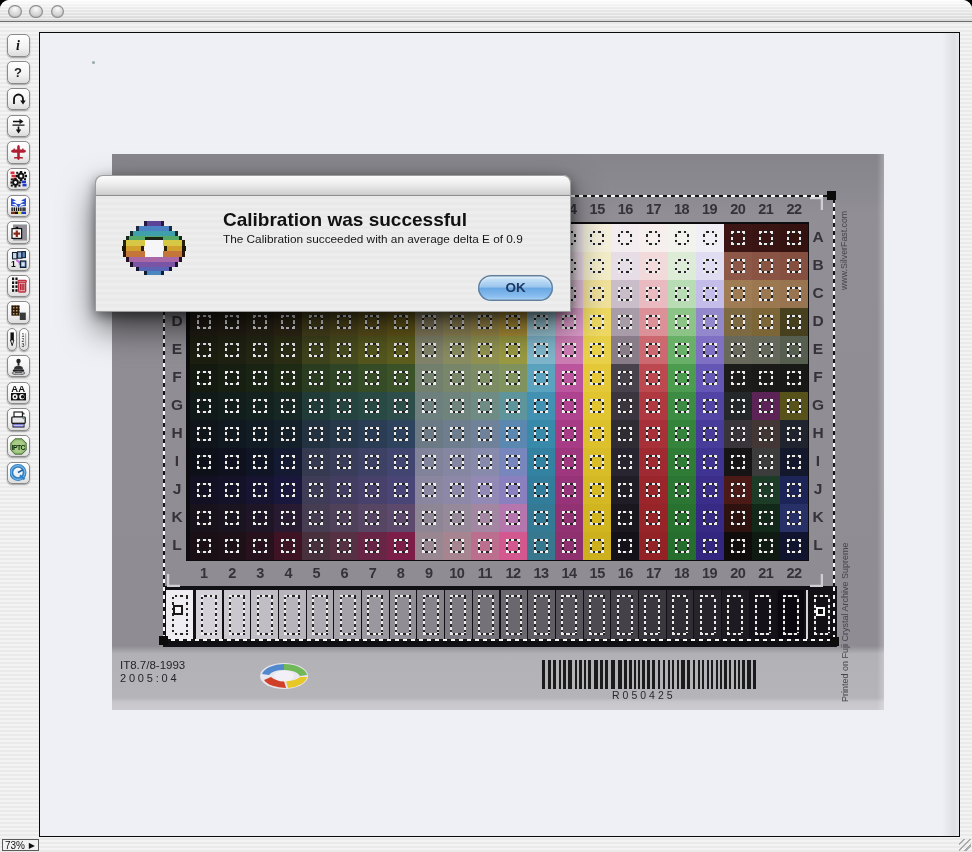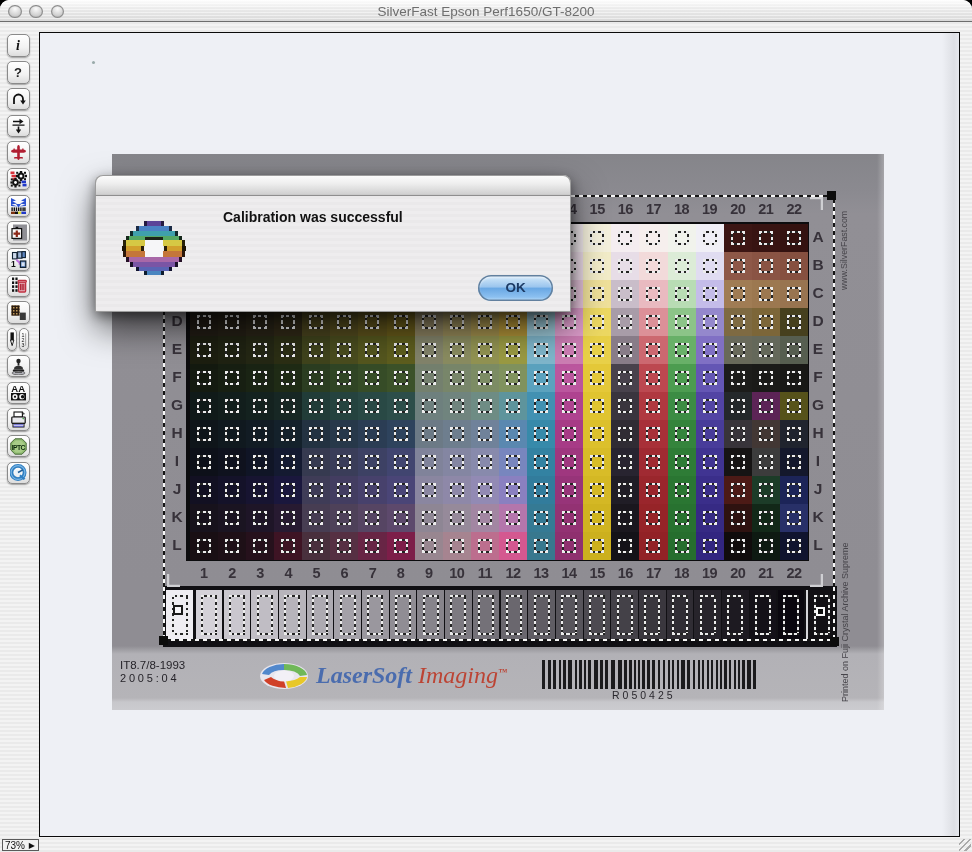--- a/index.html
+++ b/index.html
@@ -52,21 +52,20 @@
 #zoombox{position:absolute;left:2px;top:839px;width:37px;height:12px;background:#f2f2f2;border:1px solid #5a5a5a;
  font-size:10px;line-height:11px;color:#111;padding-left:2px}
 #grip{position:absolute;right:1px;bottom:1px;width:12px;height:12px;
  background:repeating-linear-gradient(135deg,rgba(0,0,0,0) 0 3px,#aaa 3px 4.5px)}
 </style></head><body>
 <div id="win">
  <div id="tbar"></div>
  <div class="tl" style="left:8px"></div>
     <div class="tl" style="left:29px"></div>
     <div class="tl" style="left:50.5px"></div>
- <div id="ttext">SilverFast Epson Perf1650/GT-8200</div>
  <div id="canvas">
   <div id="rstrip"></div>
   <i style="position:absolute;left:52px;top:28px;width:3px;height:3px;background:#9aa;border-radius:50%"></i>
   <div id="card">
 <div id="gridbg"></div>
         <i class="p" style="left:77.8px;top:70.0px;background:#221210">
           <b class="aw"></b>
         </i>
         <i class="p" style="left:105.9px;top:70.0px;background:#271512">
           <b class="aw"></b>
@@ -1023,21 +1022,20 @@
         <div style="position:absolute;left:8px;top:505px;font-size:11.5px;color:#26242a">IT8.7/8-1993</div>
         <div style="position:absolute;left:8px;top:518px;font-size:11px;color:#26242a;letter-spacing:2.8px">2005:04</div>
         <svg width="52" height="30" viewBox="0 0 52 30" style="position:absolute;left:146px;top:507px">
           <ellipse cx="26" cy="15" rx="24" ry="13" fill="#e8e6ee"></ellipse>
           <path d="M4 13 A23 12 0 0 1 26 3 l0 6 A16 8 0 0 0 11 14z" fill="#5288cc"></path>
           <path d="M26 3 A23 12 0 0 1 49 14 l-7 1 A16 8 0 0 0 26 9z" fill="#70b858"></path>
           <path d="M49 16 A23 12 0 0 1 30 27 l-2-7 A16 8 0 0 0 42 16z" fill="#e8c828"></path>
           <path d="M28 27 A23 12 0 0 1 6 19 l7-3 A16 8 0 0 0 26 20z" fill="#d04028"></path>
           <ellipse cx="26" cy="15" rx="10" ry="5.5" fill="#f2f0f6"></ellipse>
         </svg>
-        <div style="position:absolute;left:204px;top:508px;font:italic bold 24px 'Liberation Serif',serif;color:#4a6cae">LaserSoft<span style="font-weight:normal;color:#bc4434">&nbsp;Imaging</span><span style="font-size:9px;color:#bc4434;vertical-align:8px">™</span></div>
         <i style="position:absolute;left:430.0px;top:506px;width:3px;height:29px;background:#1b1b1d"></i>
         <i style="position:absolute;left:436.0px;top:506px;width:3px;height:29px;background:#1b1b1d"></i>
         <i style="position:absolute;left:441.0px;top:506px;width:3px;height:29px;background:#1b1b1d"></i>
         <i style="position:absolute;left:447.0px;top:506px;width:2px;height:29px;background:#1b1b1d"></i>
         <i style="position:absolute;left:451.0px;top:506px;width:3px;height:29px;background:#1b1b1d"></i>
         <i style="position:absolute;left:456.0px;top:506px;width:4px;height:29px;background:#1b1b1d"></i>
         <i style="position:absolute;left:463.0px;top:506px;width:2px;height:29px;background:#1b1b1d"></i>
         <i style="position:absolute;left:467.0px;top:506px;width:3px;height:29px;background:#1b1b1d"></i>
         <i style="position:absolute;left:472.0px;top:506px;width:2px;height:29px;background:#1b1b1d"></i>
         <i style="position:absolute;left:476.0px;top:506px;width:3px;height:29px;background:#1b1b1d"></i>
@@ -1323,14 +1321,15 @@
       <i style="position:absolute;left:11px;top:41px;width:42px;height:5px;background:#7a55a5"></i>
       <i style="position:absolute;left:8px;top:41px;width:3px;height:5px;background:#1a1028"></i>
       <i style="position:absolute;left:53px;top:41px;width:3px;height:5px;background:#1a1028"></i>
       <i style="position:absolute;left:17px;top:46px;width:30px;height:4px;background:#5a64b4"></i>
       <i style="position:absolute;left:14px;top:46px;width:3px;height:4px;background:#121430"></i>
       <i style="position:absolute;left:47px;top:46px;width:3px;height:4px;background:#121430"></i>
       <i style="position:absolute;left:25px;top:50px;width:14px;height:4px;background:#4a86c0"></i>
       <i style="position:absolute;left:22px;top:50px;width:3px;height:4px;background:#0e1c2e"></i>
       <i style="position:absolute;left:39px;top:50px;width:3px;height:4px;background:#0e1c2e"></i>
     </div>
- <div style="position:absolute;left:127px;top:34px;font-size:14px;font-weight:bold;color:#111">Calibration was successful</div>
+ <div style="position:absolute;left:127px;top:34px;font-size:19px;font-weight:bold;color:#111">Calibration was successful</div>
+ <div style="position:absolute;left:127px;top:57px;font-size:11.8px;color:#161616">The Calibration succeeded with an average delta E of 0.9</div>
  <div id="okbtn">OK</div>
 </div>
 </body></html>

